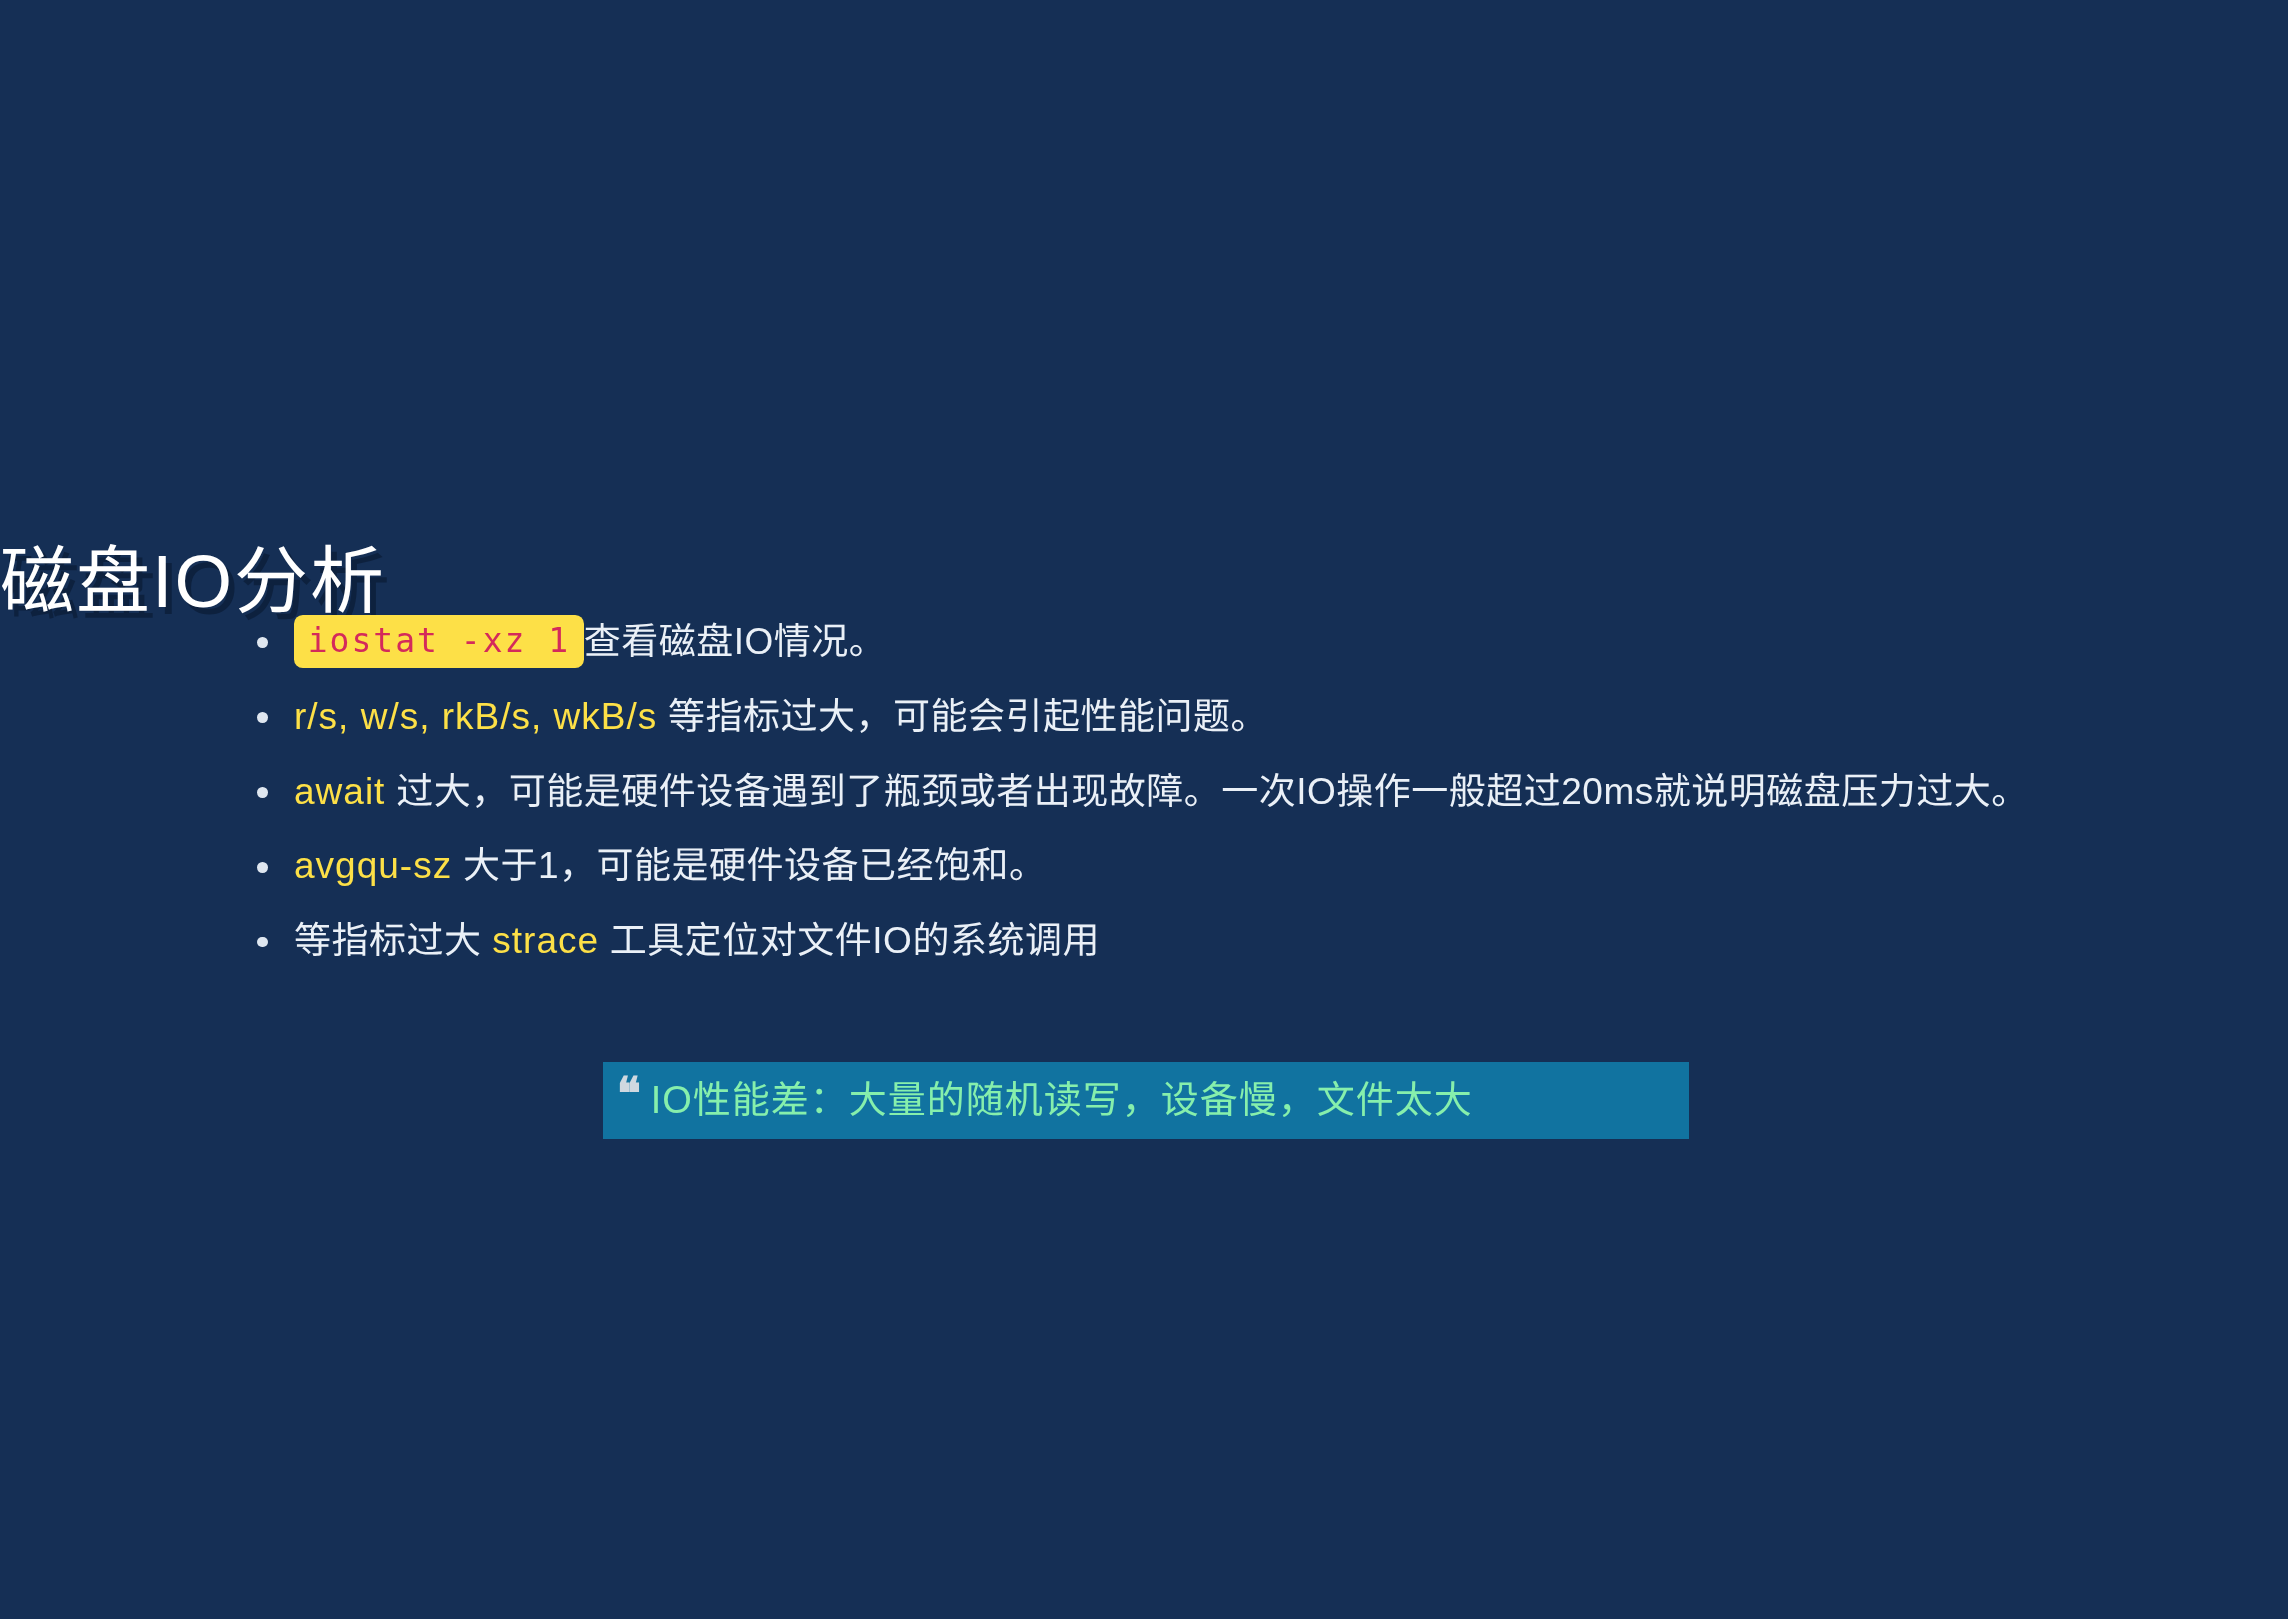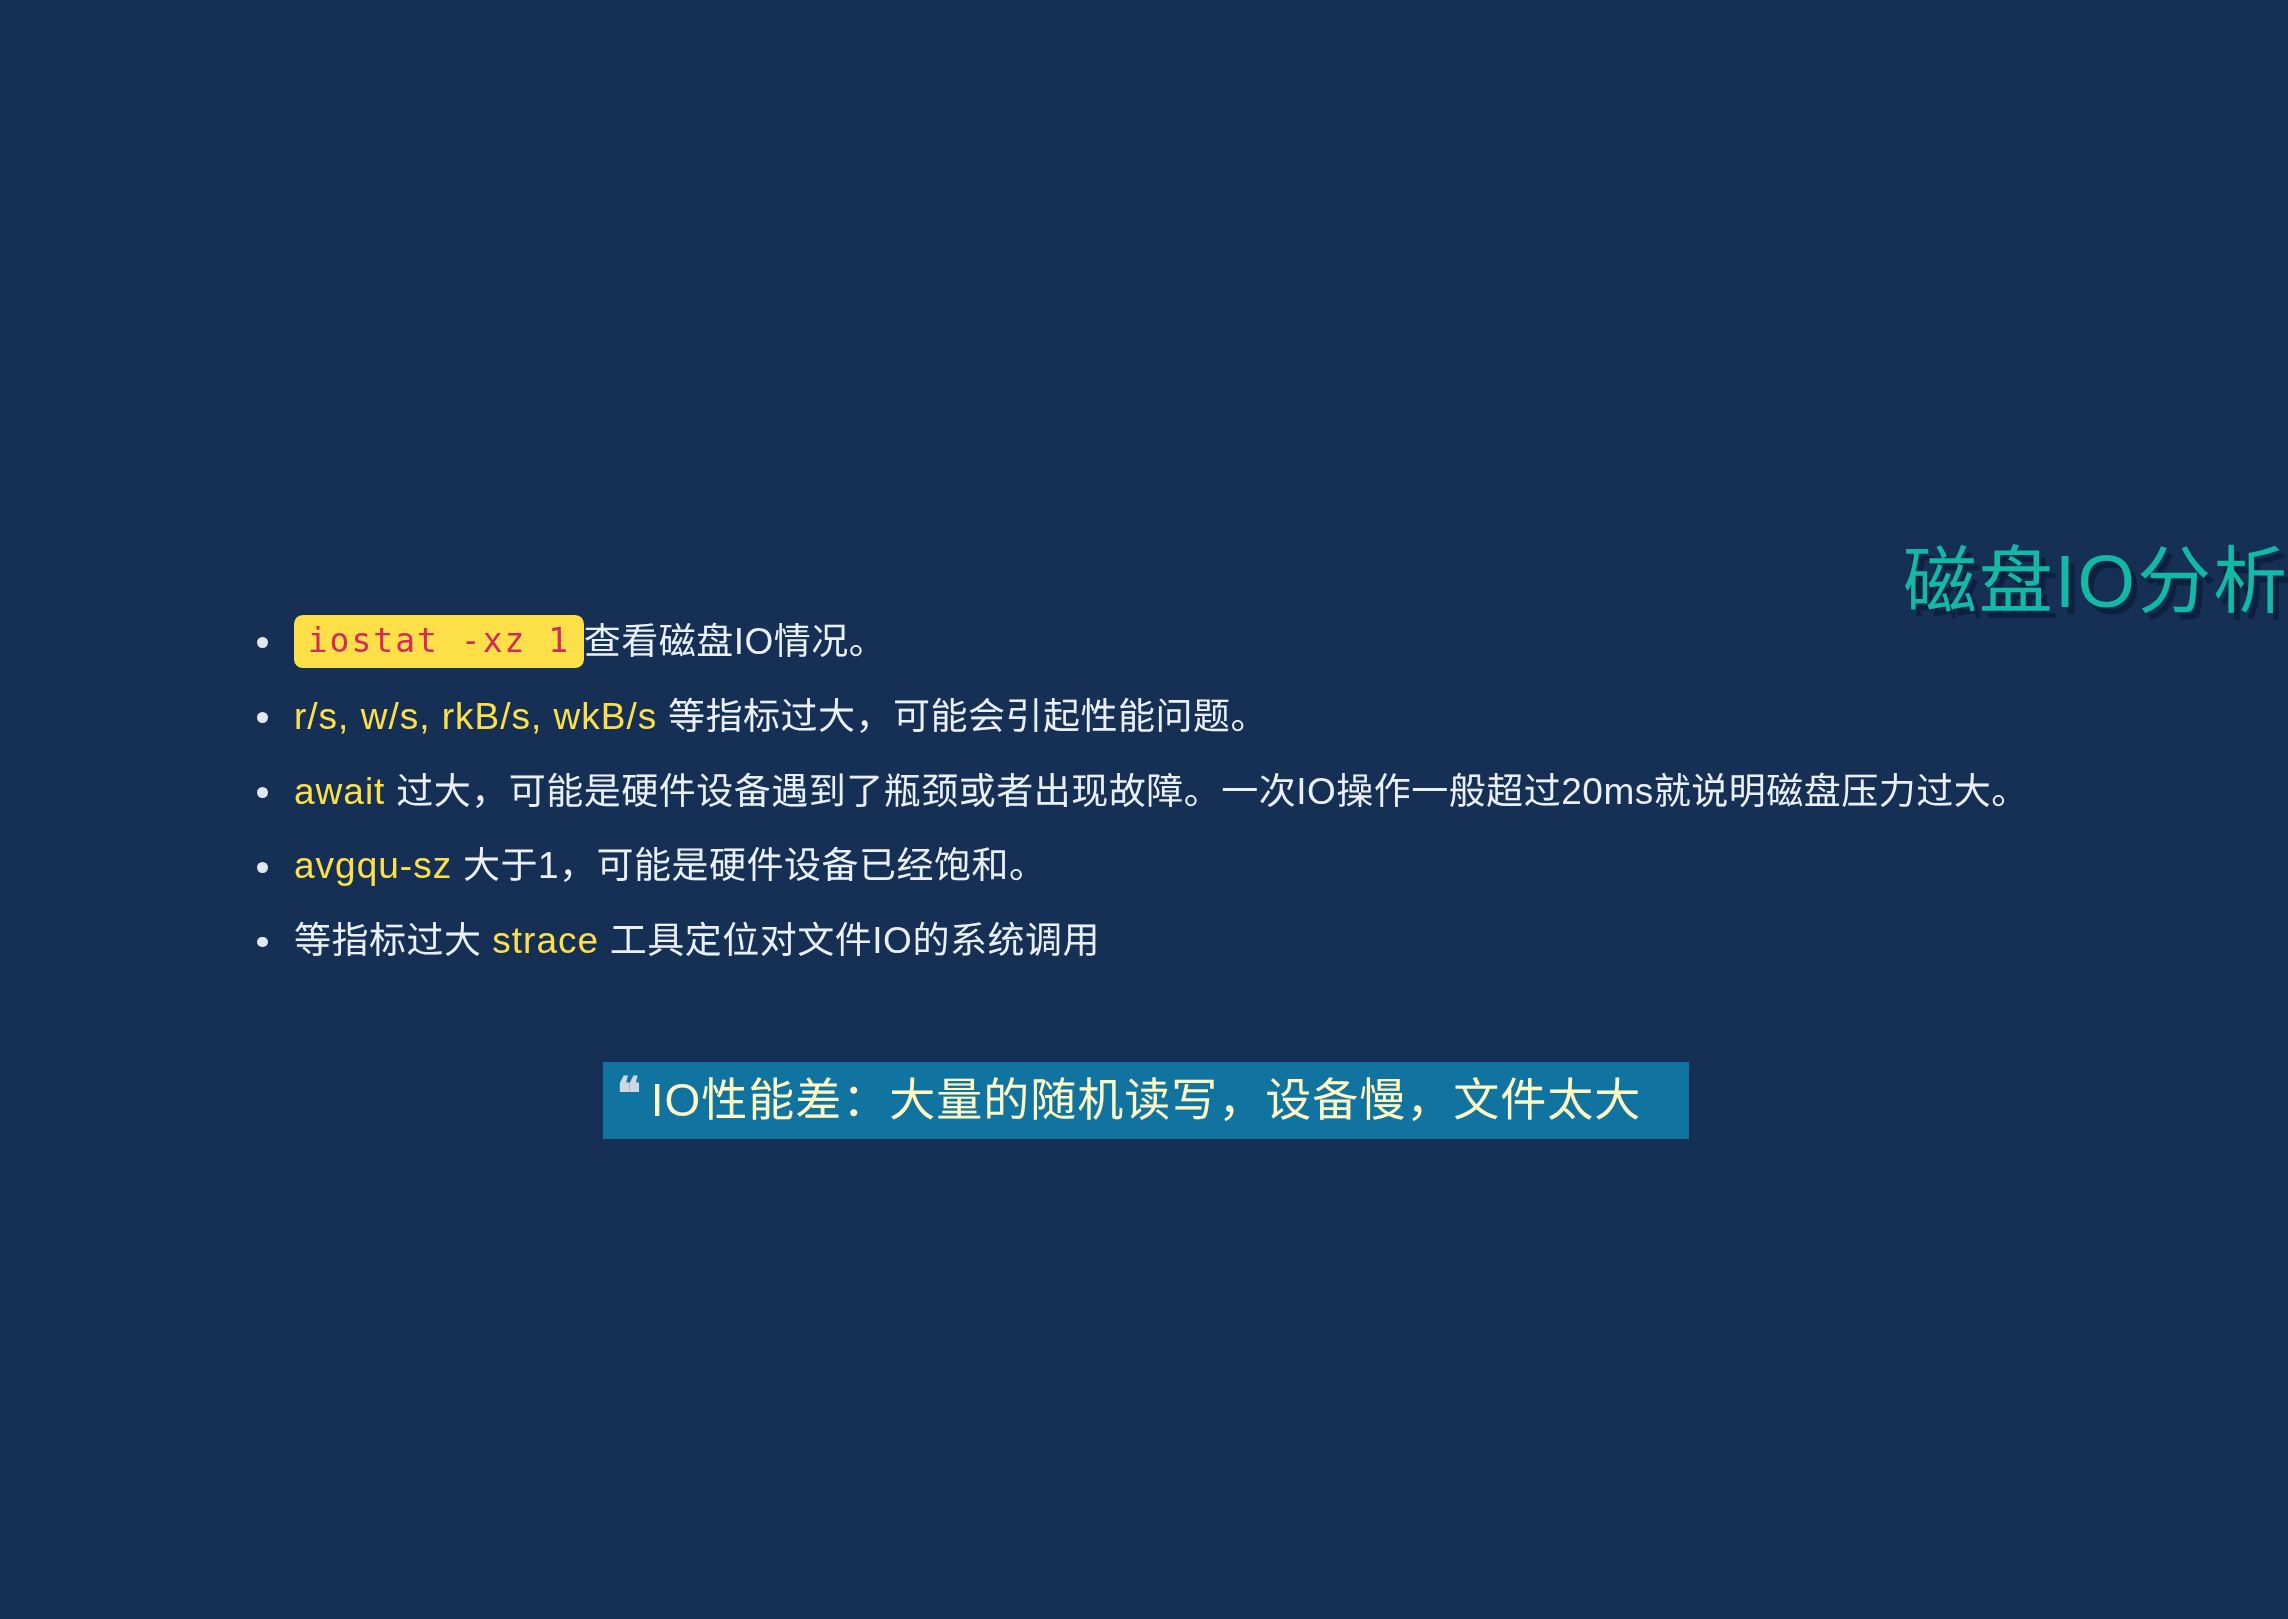--- a/index.html
+++ b/index.html
@@ -22,26 +22,26 @@
     inset: 0;
     background: #152f55;
   }
 
   
   .slide-title {
     position: absolute;
     left: 0;
     right: 0;
     top: 495px;
-    text-align: right;
+    text-align: left;
     font-size: 74px;
     line-height: 1.0;
     font-weight: 400;
     letter-spacing: 2px;
-    color: #14b8a6;
+    color: #ffffff;
     text-shadow: 5.9px 6.9px 0 rgba(8, 22, 44, 0.55);
     white-space: nowrap;
   }
 
   
   .bullet-list {
     position: absolute;
     left: 247px;
     top: 610px;
     width: 1823px;
@@ -110,22 +110,22 @@
     color: #cfd8e0;
     font-size: 45px;
     line-height: 1;
     font-family: "DejaVu Serif", "Liberation Serif", serif;
     font-weight: 700;
     margin-right: 9.8px;
     margin-top: -13.7px;
     user-select: none;
   }
   .quote-text {
-    color: #fef9c3;
-    font-size: 46px;
+    color: #86efac;
+    font-size: 38px;
     line-height: 1.1;
     letter-spacing: 1px;
     white-space: nowrap;
   }
 </style>
 </head>
 <body>
 
 <div class="slide">
 

